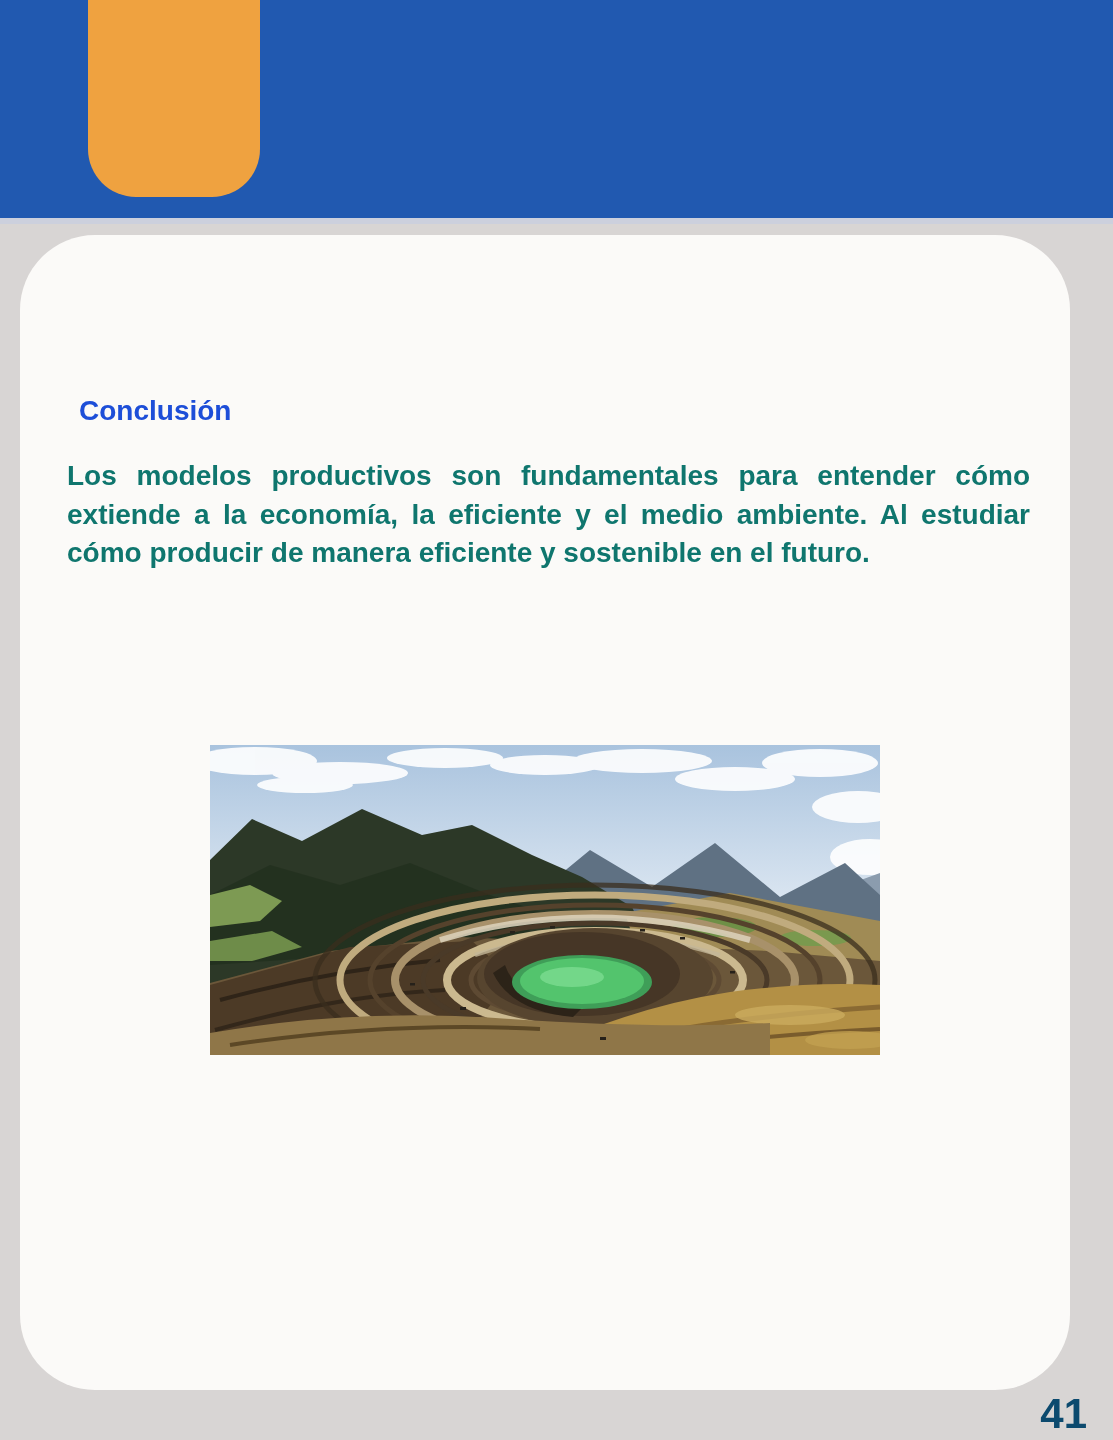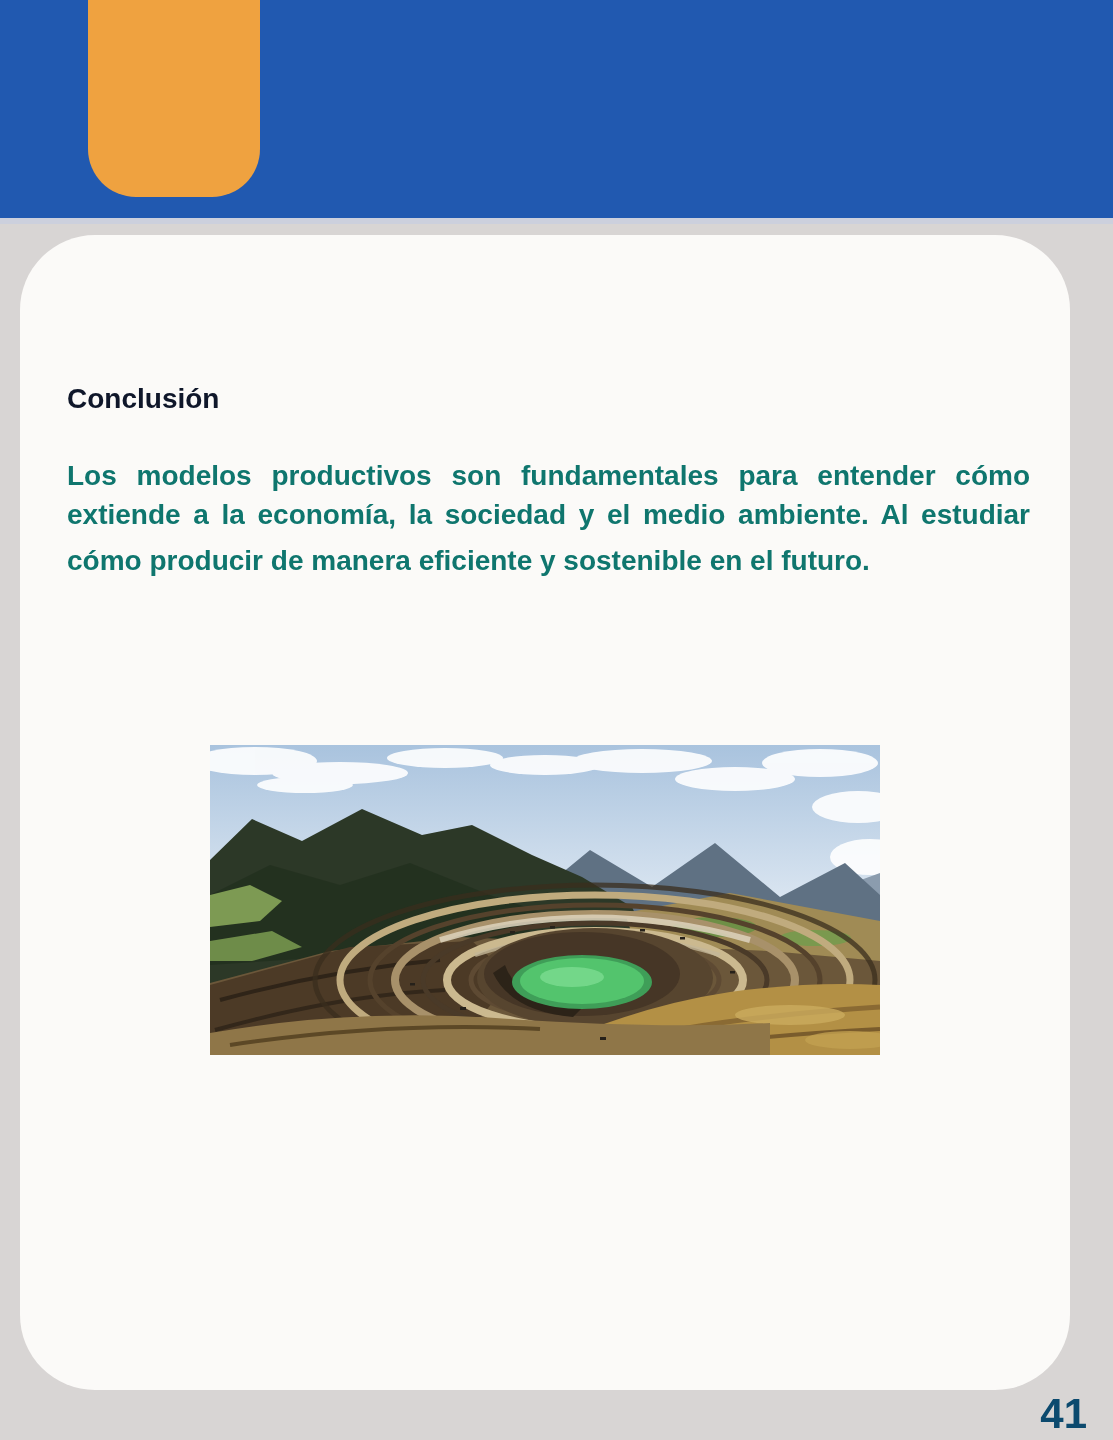--- a/index.html
+++ b/index.html
@@ -11,29 +11,29 @@
   .header-strip{position:absolute;top:218px;left:0;width:1113px;height:6px;background:#ccd0dd;}
   .orange-tab{
     position:absolute;top:0;left:88px;width:172px;height:197px;
     background:#efa240;border-radius:0 0 48px 48px;
   }
   .card{
     position:absolute;left:20px;top:235px;width:1050px;height:1155px;
     background:#fbfaf8;border-radius:75px;
   }
   .heading{
-    position:absolute;left:47px;top:148px;margin:0;
-    font-size:28px;font-weight:700;color:#0f172a;letter-spacing:0px;
+    position:absolute;left:47px;top:148px;margin:12px;
+    font-size:28px;font-weight:700;color:#1d4ed8;letter-spacing:0px;
   }
   .paragraph{
     position:absolute;left:47px;top:222px;width:963px;margin:0;
     font-size:28px;font-weight:700;color:#0f766e;line-height:38.5px;
   }
   .pline{text-align:justify;text-align-last:justify;}
-  .pline:last-child{text-align-last:left;margin-top:8px;}
+  .pline:last-child{text-align-last:left;}
   .photo{position:absolute;left:190px;top:510px;width:670px;height:310px;margin:0;}
   .photo svg{display:block;width:100%;height:100%;}
   .page-number{
     position:absolute;right:26px;bottom:2px;
     font-size:42px;font-weight:700;color:#0c4a6e;
   }
 </style>
 </head>
 <body>
 
@@ -42,21 +42,21 @@
   <div class="header-band">
     <div class="orange-tab"></div>
   </div>
   <div class="header-strip"></div>
 
   <div class="card">
     <h1 class="heading">Conclusión</h1>
 
     <div class="paragraph">
       <div class="pline">Los modelos productivos son fundamentales para entender cómo</div>
-      <div class="pline">extiende a la economía, la sociedad y el medio ambiente. Al estudiar</div>
+      <div class="pline">extiende a la economía, la eficiente y el medio ambiente. Al estudiar</div>
       <div class="pline">cómo producir de manera eficiente y sostenible en el futuro.</div>
     </div>
 
     <figure class="photo" role="img" aria-label="Vista aérea de una mina a cielo abierto con terrazas y una laguna verde, rodeada de montañas boscosas">
       <svg viewBox="0 0 670 310" preserveAspectRatio="none">
         <defs>
           <linearGradient id="sky" x1="0" y1="0" x2="0" y2="1">
             <stop offset="0" stop-color="#a9c3de"></stop>
             <stop offset="1" stop-color="#e8eff6"></stop>
           </linearGradient>

